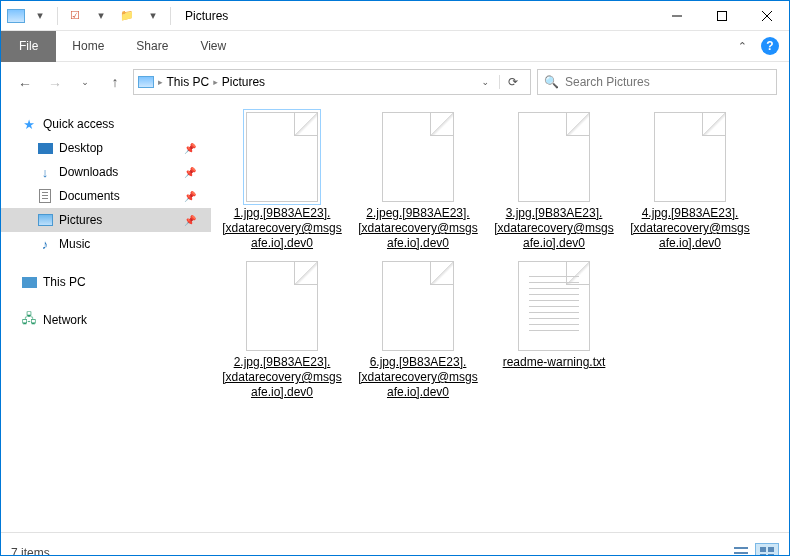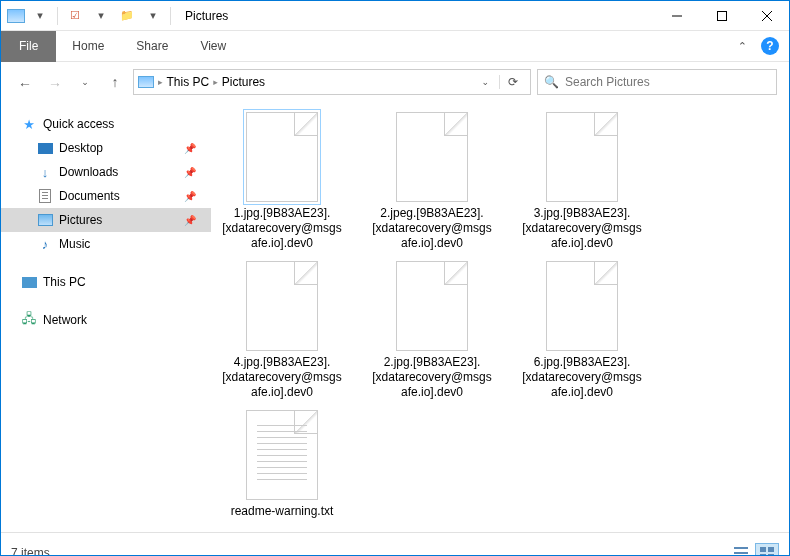--- a/index.html
+++ b/index.html
@@ -55,21 +55,21 @@
 .ic-down { color: #2a7ac0; font-size: 13px; }
 .ic-doc { background: #fff; border: 1px solid #888; width: 12px; height: 14px; position: relative; }
 .ic-doc:before { content: ""; position: absolute; top: 2px; left: 2px; right: 2px; height: 1px; background: #888; box-shadow: 0 3px 0 #888, 0 6px 0 #888; }
 .ic-pic { background: linear-gradient(#6fb8ee,#bcdffb); width: 15px; height: 12px; border: 1px solid #4a98d0; }
 .ic-music { color: #2a7ac0; font-size: 13px; }
 .ic-video { background: #444; width: 15px; height: 11px; border-left: 2px dotted #888; border-right: 2px dotted #888; }
 .ic-pc { background: #4a98d0; width: 15px; height: 11px; }
 .ic-net { color: #2a9a6a; font-size: 13px; }
 
 
-.files { flex: 1; padding: 10px 8px; display: flex; flex-wrap: wrap; align-content: flex-start; gap: 10px 24px; overflow: auto; }
+.files { flex: 1; padding: 10px 8px; display: flex; flex-wrap: wrap; align-content: flex-start; gap: 10px 10px; overflow: auto; text-decoration: underline; }
 .tile { width: 126px; display: flex; flex-direction: column; align-items: center; text-align: center; }
 .tile .thumb { width: 72px; height: 90px; background: #fff; border: 1px solid #ccc; position: relative; margin-bottom: 4px; }
 .tile .thumb:before { content: ""; position: absolute; top: 0; right: 0; width: 22px; height: 22px; background: linear-gradient(135deg, transparent 49%, #ddd 50%, #fff 60%); border-left: 1px solid #ccc; border-bottom: 1px solid #ccc; }
 .tile.txt .thumb:after { content: ""; position: absolute; top: 14px; left: 10px; right: 10px; height: 1px; background: #ccc; box-shadow: 0 6px 0 #ccc, 0 12px 0 #ccc, 0 18px 0 #ccc, 0 24px 0 #ccc, 0 30px 0 #ccc, 0 36px 0 #ccc, 0 42px 0 #ccc, 0 48px 0 #ccc, 0 54px 0 #ccc; }
 .tile .name { font-size: 12px; color: #000; line-height: 15px; max-width: 126px; word-wrap: break-word; }
 .tile.selected .thumb { outline: 1px solid #99d1ff; outline-offset: 2px; }
 
 
 .status { height: 40px; border-top: 1px solid #e1e1e1; display: flex; align-items: center; padding: 0 10px; font-size: 12px; color: #444; }
 .status .sp { flex: 1; }

